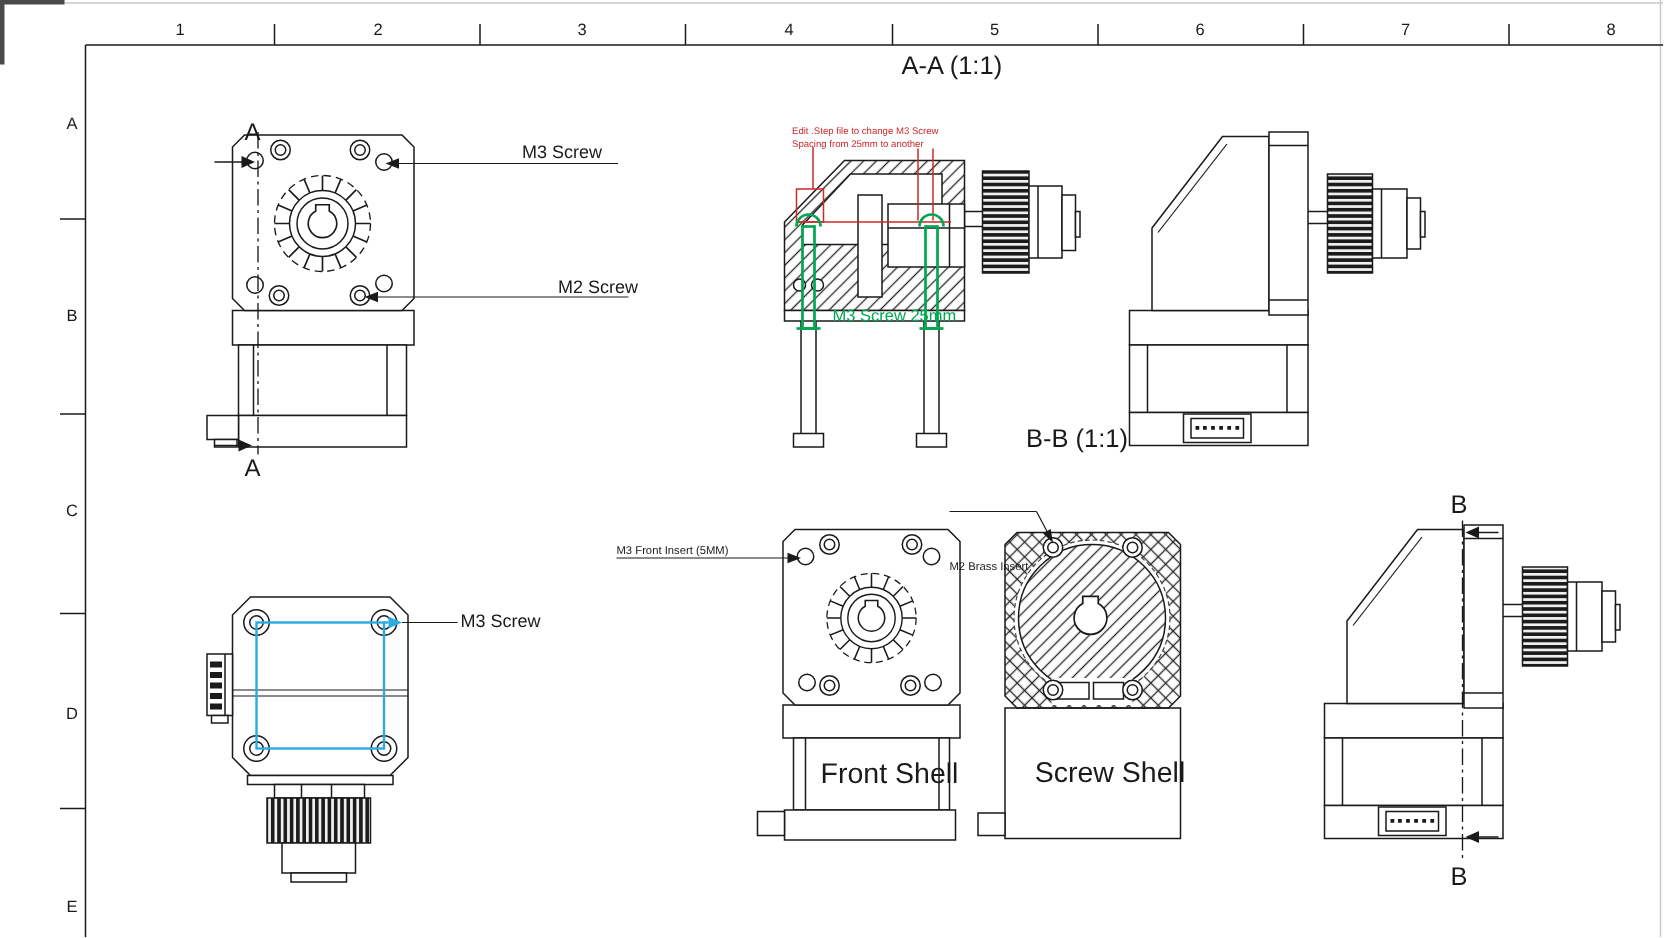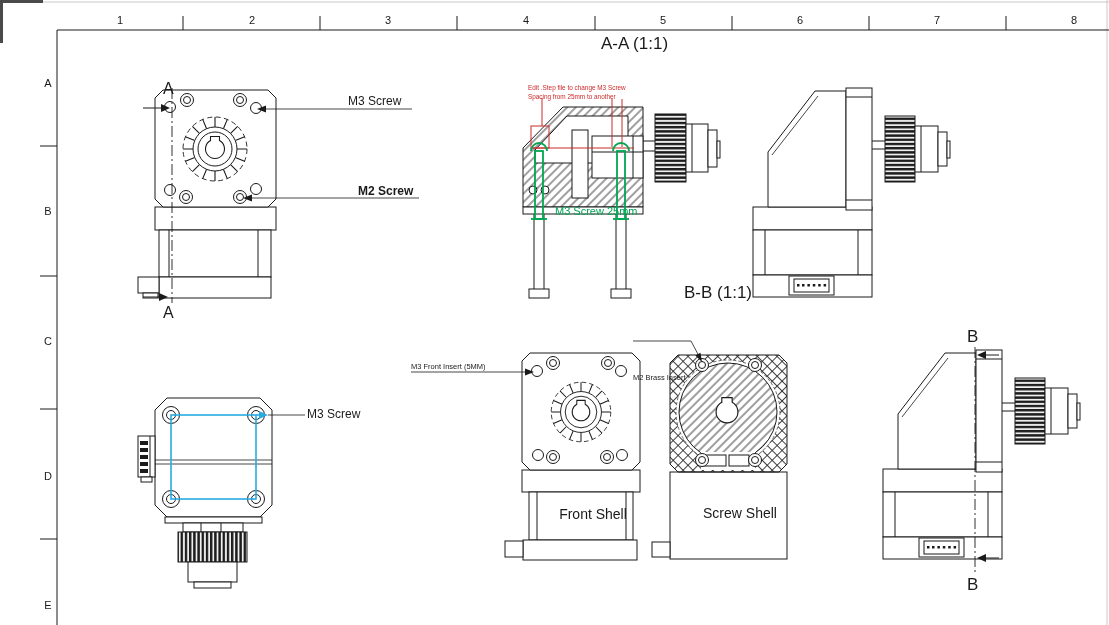--- a/index.html
+++ b/index.html
@@ -9,21 +9,21 @@
   .lbl{position:absolute;white-space:nowrap;color:#1a1a1a;}
   .num{font-size:11px;width:14px;text-align:center;}
   .rowletter{font-size:11px;width:14px;text-align:center;}
   .title{font-size:17px;}
   .sec{font-size:16px;font-weight:400;}
   .secb{font-size:17px;}
   .ann{font-size:12px;}
   .tinyred{font-size:6.4px;line-height:8.6px;color:#cc2a2a;}
   .grnote{font-size:11px;color:#00a651;}
   .tiny{font-size:7.5px;}
-  .shell{font-size:14px;width:124px;text-align:center;}
+  .shell{font-size:19px;width:124px;text-align:center;}
   
   .s{stroke:#1a1a1a;stroke-width:1;fill:none;}
   .sthin{stroke:#1a1a1a;stroke-width:.8;fill:none;}
   .sw{stroke:#1a1a1a;stroke-width:1;fill:#fff;}
   .blkf{fill:#1a1a1a;stroke:none;}
   .hatch{fill:url(#h1);stroke:#1a1a1a;stroke-width:1;}
   .xh{fill:url(#hx);stroke:#1a1a1a;stroke-width:1;}
   .khf{fill:url(#kh);stroke:#1a1a1a;stroke-width:1;}
   .kvf{fill:url(#kv);stroke:#1a1a1a;stroke-width:1;}
   .dashdot{stroke:#1a1a1a;stroke-width:.9;stroke-dasharray:11 3 2 3;fill:none;}
@@ -323,21 +323,21 @@
 
 <div class="lbl title" style="left:601px;top:34px;">A-A (1:1)</div>
 <div class="lbl title" style="left:684px;top:283px;">B-B (1:1)</div>
 
 <div class="lbl sec" style="left:163px;top:80px;">A</div>
 <div class="lbl sec" style="left:163px;top:304px;">A</div>
 <div class="lbl secb" style="left:967px;top:327px;">B</div>
 <div class="lbl secb" style="left:967px;top:575px;">B</div>
 
 <div class="lbl ann" style="left:348px;top:94px;">M3 Screw</div>
-<div class="lbl ann" style="left:358px;top:184px;font-weight:bold;">M2 Screw</div>
+<div class="lbl ann" style="left:372px;top:184px;">M2 Screw</div>
 <div class="lbl ann" style="left:307px;top:407px;">M3 Screw</div>
 
 <div class="lbl tinyred" style="left:528px;top:84px;">
   <div>Edit .Step file to change M3 Screw</div>
   <div>Spacing from 25mm to another</div>
 </div>
 
 <div class="lbl grnote" style="left:555px;top:205px;">M3 Screw 25mm</div>
 
 <div class="lbl tiny" style="left:411px;top:362px;">M3 Front Insert (5MM)</div>

